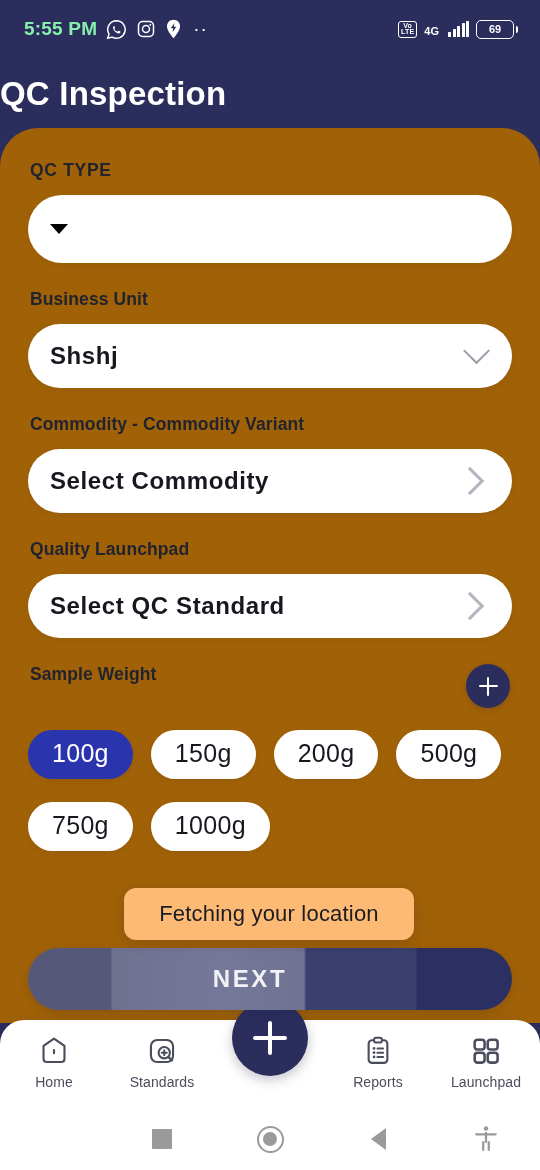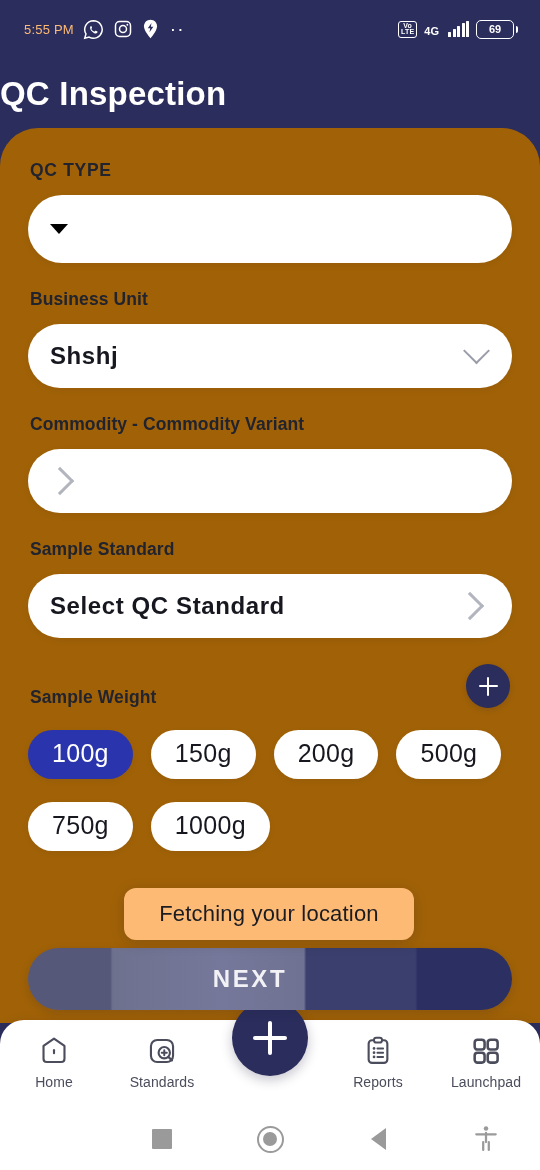--- a/index.html
+++ b/index.html
@@ -33,24 +33,24 @@
     padding: 0 22px 0 24px;
     box-sizing: border-box;
     color: #ffffff;
   }
   .sb-left {
     display: flex;
     align-items: center;
     gap: 9px;
   }
   .sb-time {
-    font-size: 13px;
-    font-weight: 400;
+    font-size: 19px;
+    font-weight: 700;
     letter-spacing: .2px;
-    color: #fdba74;
+    color: #86efac;
   }
   .sb-ic { display: block; }
   .sb-dots {
     font-size: 19px;
     letter-spacing: 1px;
     color: #fff;
     line-height: 8px;
     padding-left: 2px;
   }
   .sb-right {
@@ -183,21 +183,21 @@
     width: 17px; height: 17px;
     border-right: 3px solid #b2b4be;
     border-top: 3px solid #b2b4be;
     transform: rotate(45deg);
     margin-right: 6px;
   }
 
   
   .sw-row {
     display: flex;
-    align-items: flex-end;
+    align-items: flex-start;
     justify-content: space-between;
     margin: 4px 0 22px 0;
   }
   .sw-row .field-label { margin-bottom: 0; }
   .add-btn {
     width: 44px; height: 44px;
     border-radius: 50%;
     background: #2b2d5c;
     display: flex;
     align-items: center;
@@ -443,24 +443,25 @@
     </div>
 
     <div class="field-label">Business Unit</div>
     <div class="select-box tall">
       <div class="select-value bold">Shshj</div>
       <div class="chev-down"></div>
     </div>
 
     <div class="field-label">Commodity - Commodity Variant</div>
     <div class="select-box tall">
+      <div class="select-value bold">Select Commodity</div>
       <div class="chev-right"></div>
     </div>
 
-    <div class="field-label">Sample Standard</div>
+    <div class="field-label">Quality Launchpad</div>
     <div class="select-box tall">
       <div class="select-value bold">Select QC Standard</div>
       <div class="chev-right"></div>
     </div>
 
     <div class="sw-row">
       <div class="field-label">Sample Weight</div>
       <div class="add-btn">
         <div class="plus"></div>
       </div>

